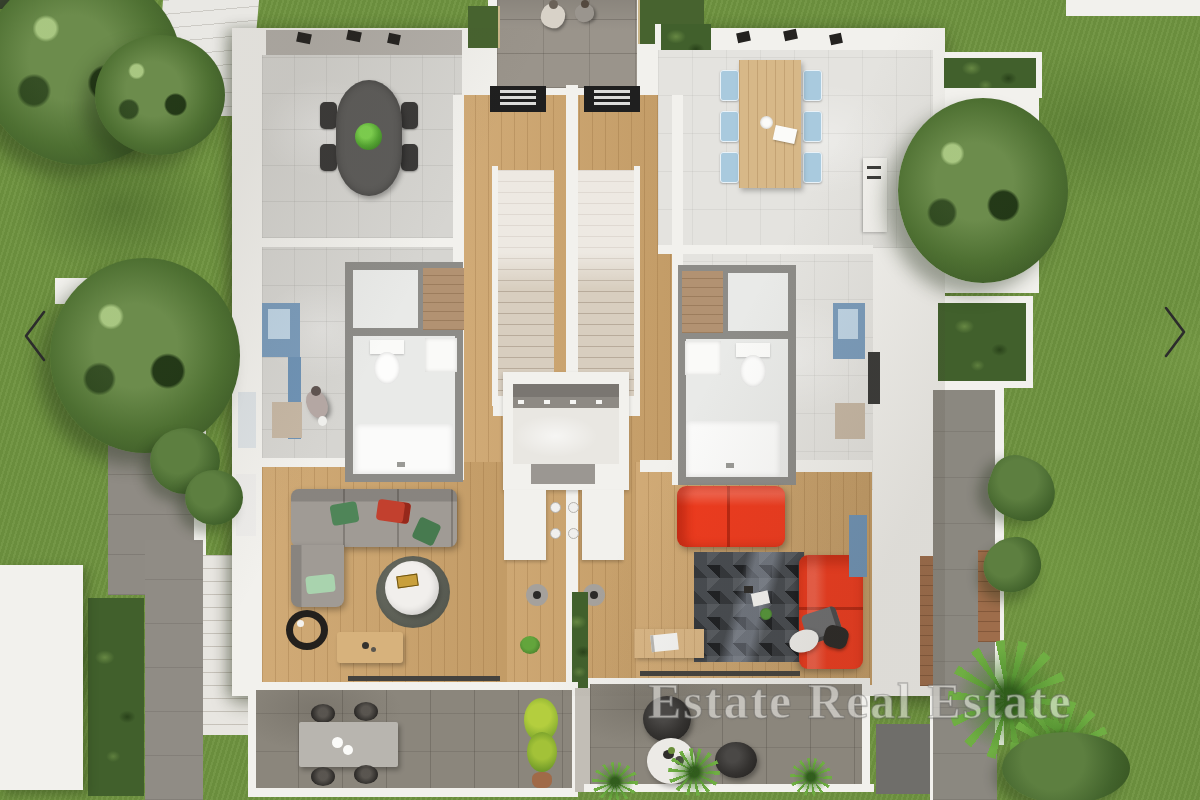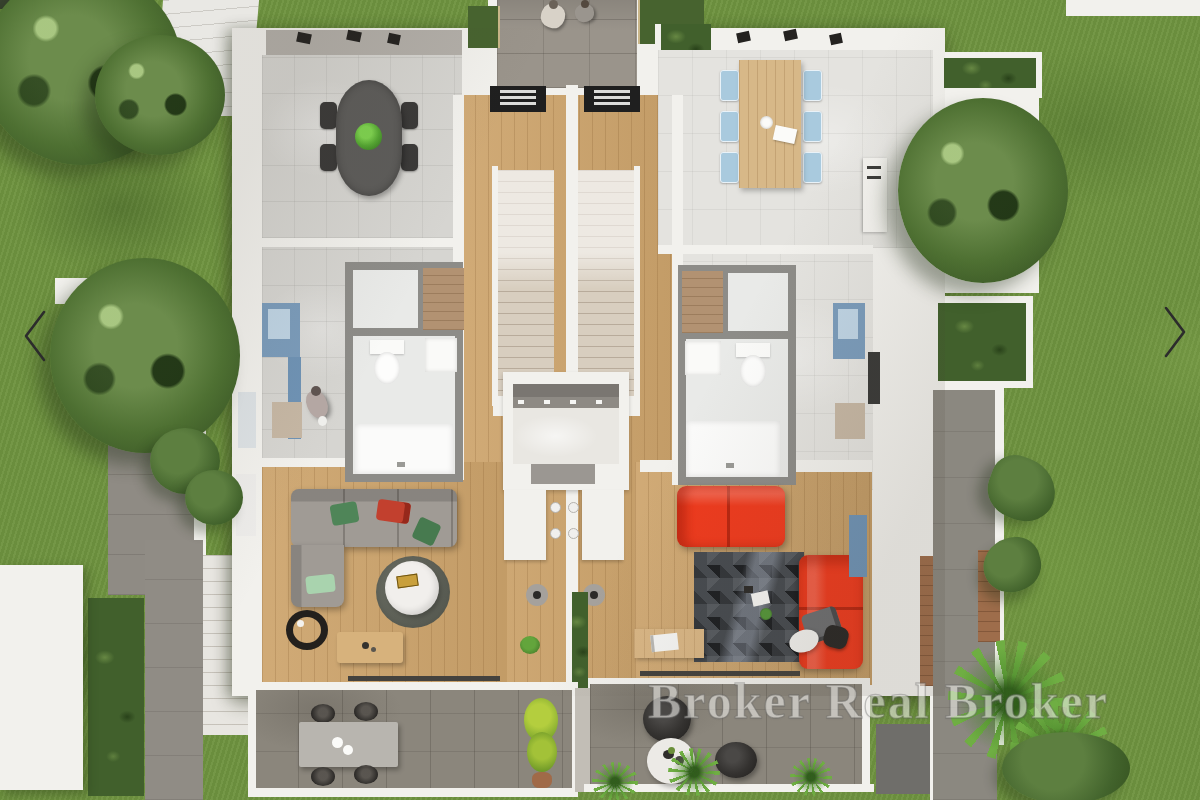--- a/index.html
+++ b/index.html
@@ -349,21 +349,21 @@
   <div class="abs bush" style="left:1002px;top:732px;width:128px;height:72px;"></div>
   <div class="abs frond" style="left:592px;top:762px;width:46px;height:40px;"></div>
   <div class="abs frond" style="left:668px;top:748px;width:52px;height:48px;"></div>
   <div class="abs frond" style="left:790px;top:758px;width:42px;height:38px;"></div>
   <div class="abs" style="left:522px;top:696px;width:40px;height:96px;">
     <div class="abs" style="left:2px;top:2px;width:34px;height:44px;border-radius:50%;background:radial-gradient(circle at 45% 40%, var(--plantYellow,#b4ce3e) 0 35%, #7fa82e 75%, #5d8422 100%);"></div>
     <div class="abs" style="left:5px;top:36px;width:30px;height:40px;border-radius:50%;background:radial-gradient(circle at 50% 45%, #a3c238 0 35%, #6f9928 80%);"></div>
     <div class="abs" style="left:10px;top:76px;width:20px;height:16px;border-radius:40%;background:var(--potTerracotta,#a06a48);"></div>
   </div>
 
-  <div id="watermark" class="abs" style="left:648px;top:672px;">Broker Real Broker</div>
+  <div id="watermark" class="abs" style="left:648px;top:672px;">Estate Real Estate</div>
 
   <button class="abs navbtn" style="left:12px;top:306px;width:48px;height:60px;">
     <span>
       <svg width="48" height="60" viewBox="0 0 48 60">
           <polyline points="32,6 14,30 32,54" fill="none" stroke="#2c2c2c" stroke-width="2.6" stroke-linecap="round" stroke-linejoin="round"></polyline>
         </svg>
     </span>
   </button>
   <button class="abs navbtn" style="left:1150px;top:302px;width:48px;height:60px;">
     <span>

